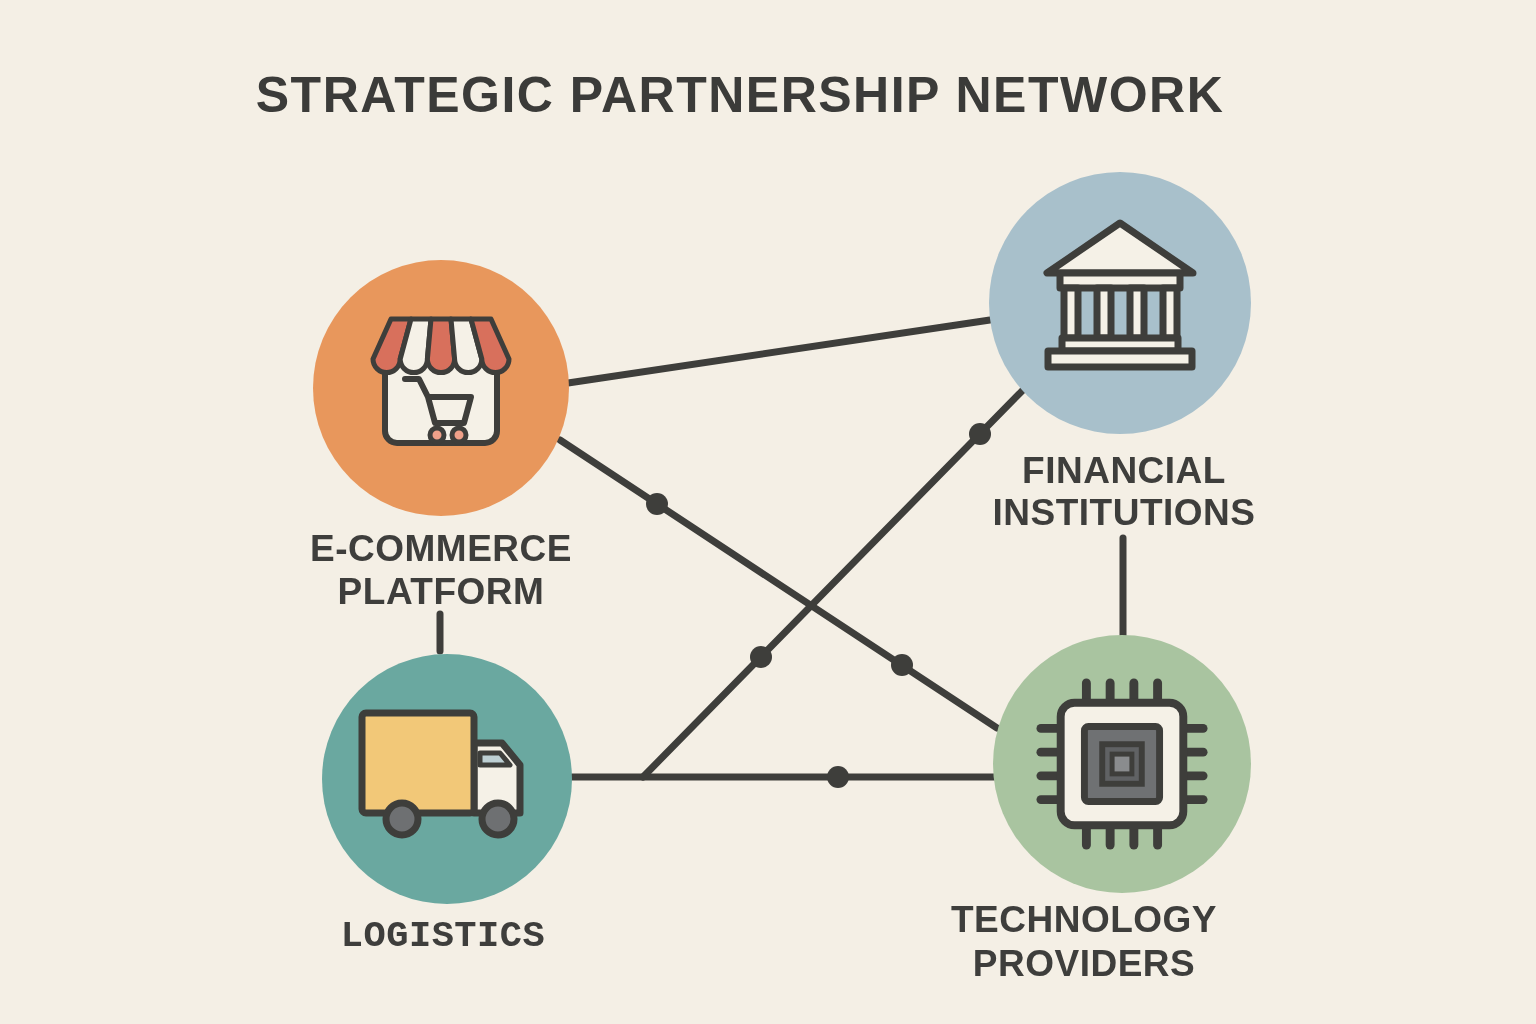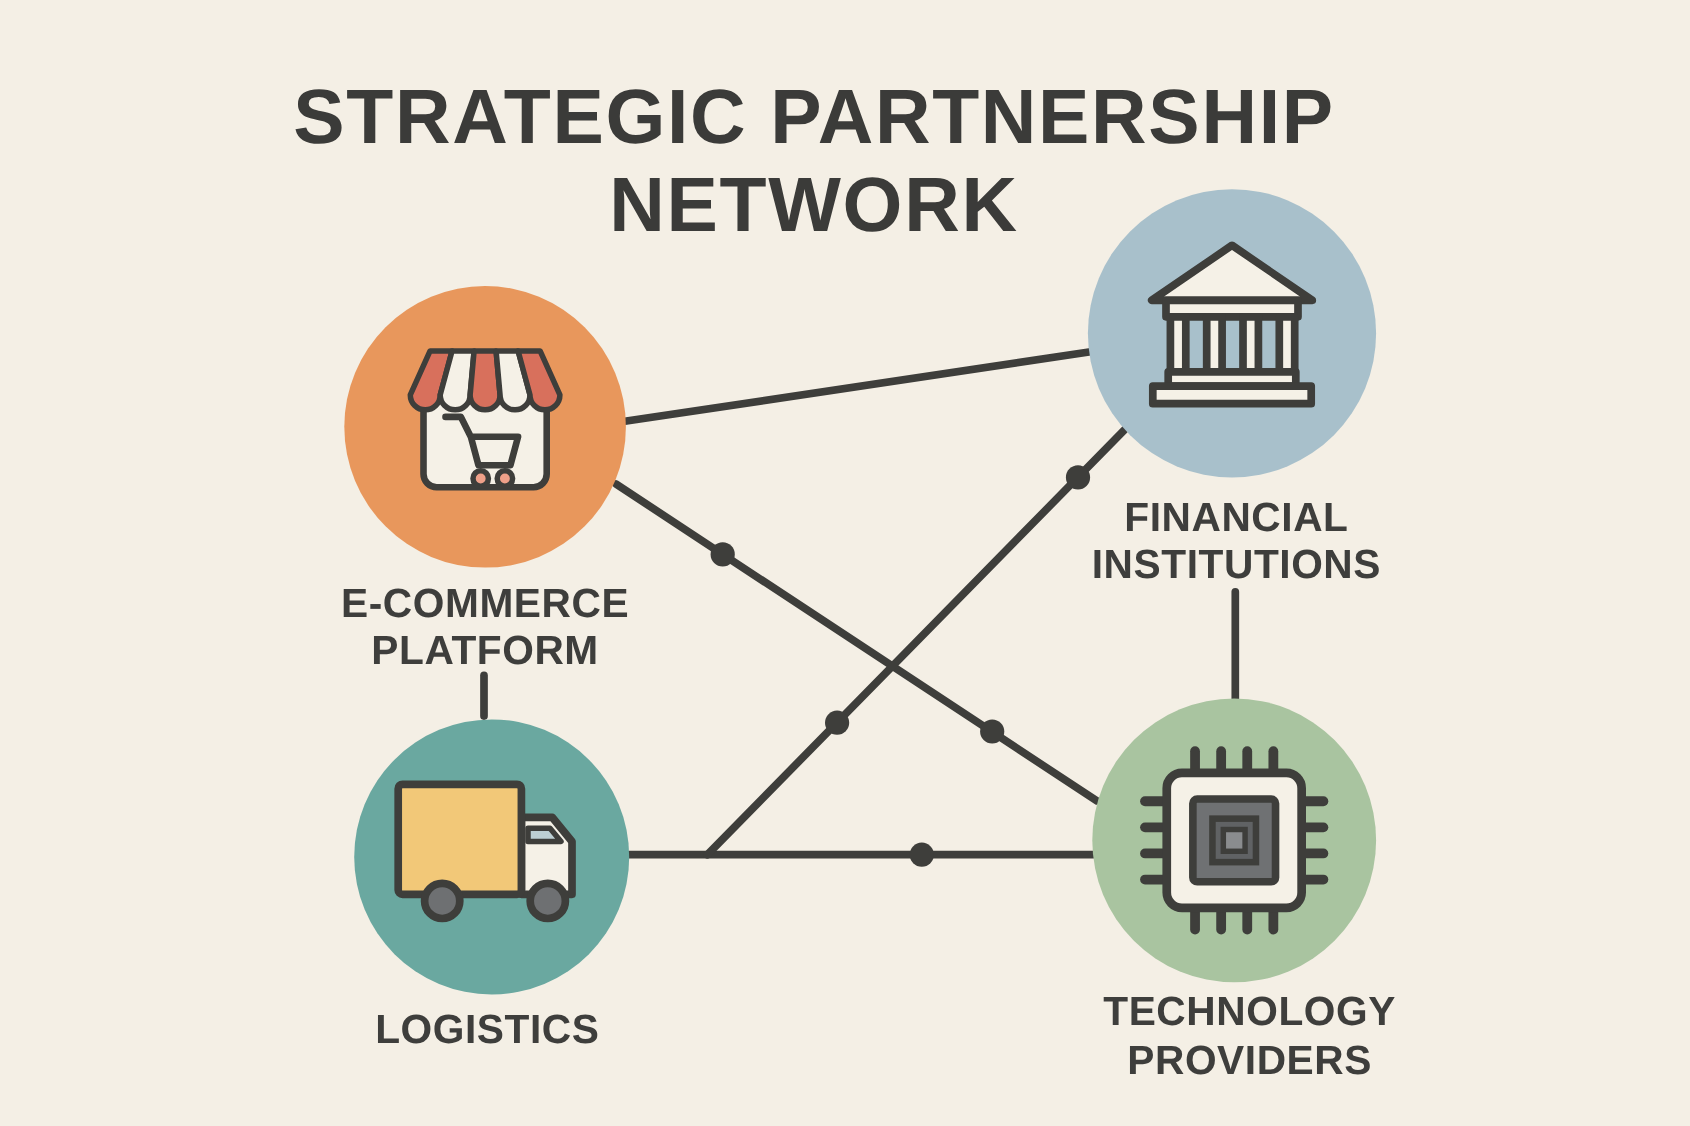--- a/index.html
+++ b/index.html
@@ -2,41 +2,41 @@
 <html><head>
 <meta charset="utf-8">
 <style>
   * { margin:0; padding:0; box-sizing:border-box; }
   html,body { width:1536px; height:1024px; }
   body { font-family:"Liberation Sans", sans-serif; background:#f4efe5; overflow:hidden; }
   .canvas { position:relative; width:1536px; height:1024px; background:#f4efe5; }
 
   .title {
     position:absolute; left:140px; top:66px; width:1200px;
-    text-align:center; font-size:70px; font-weight:bold;
+    text-align:center; font-size:50px; font-weight:bold;
     letter-spacing:1.5px; color:#3b3b39;
   }
 
   .edges { position:absolute; left:0; top:0; }
 
   .node-circle { position:absolute; border-radius:50%;
     display:flex; align-items:center; justify-content:center; }
   .circle-ecommerce  { left:313px; top:260px; width:256px; height:256px; background:#e8975c; }
   .circle-financial  { left:989px; top:172px; width:262px; height:262px; background:#a8c0cb; }
   .circle-logistics  { left:322px; top:654px; width:250px; height:250px; background:#6aa8a0; }
   .circle-technology { left:993px; top:635px; width:258px; height:258px; background:#a9c4a0; }
 
   .node-label {
     position:absolute; width:440px; text-align:center;
     font-weight:bold; font-size:37px; color:#3e3e3c; letter-spacing:0.5px;
   }
   .label-ecommerce  { left:221px; top:527px; line-height:43px; }
   .label-financial  { left:904px; top:450px; line-height:42px; }
-  .label-logistics  { left:223px; top:915px; line-height:42px; }
-  .label-technology { left:916px; top:898px; line-height:44px; }
+  .label-logistics  { left:223px; top:915px; line-height:42px;font-family:Liberation Mono, monospace; }
+  .label-technology { left:864px; top:898px; line-height:44px; }
 </style>
 </head>
 <body>
 
 <div class="canvas">
 
   <svg class="edges" width="1536" height="1024" viewBox="0 0 1536 1024">
     <g stroke="#3e3e3b" stroke-width="7" stroke-linecap="round" fill="none">
       <line x1="568" y1="383" x2="990" y2="320"></line>
       <line x1="560" y1="440" x2="997" y2="728"></line>

